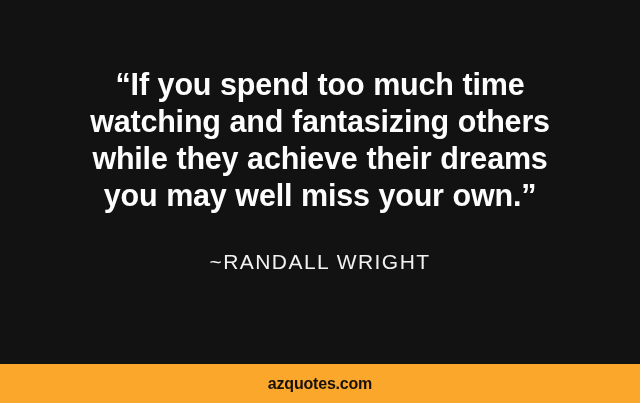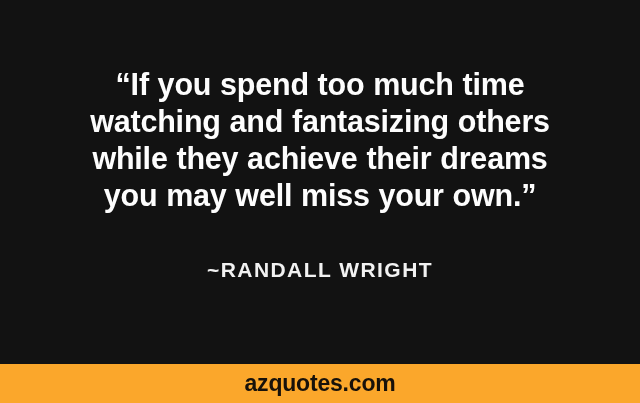--- a/index.html
+++ b/index.html
@@ -44,47 +44,47 @@
     font-size: 30.5px;
     line-height: 37px;
     letter-spacing: -0.2px;
     word-spacing: 0.5px;
     -webkit-font-smoothing: antialiased;
   }
 
   #attribution {
     margin: 0;
     position: absolute;
-    top: 258px;
+    top: 250px;
     left: 0;
     right: 0;
     text-align: center;
     color: #f2f2f2;
     font-family: "Liberation Sans", sans-serif;
-    font-weight: 700;
+    font-weight: 400;
     font-size: 21px;
     letter-spacing: 1.45px;
     white-space: nowrap;
   }
 
   
   #footer-bar {
     flex: 0 0 auto;
     height: 39px;
     background: #fba72b;
     display: flex;
     align-items: center;
     justify-content: center;
   }
 
   #footer-brand {
     color: #17110a;
     font-family: "Liberation Sans", sans-serif;
     font-weight: bold;
-    font-size: 23px;
+    font-size: 16px;
     letter-spacing: -0.2px;
     line-height: 1;
   }
 </style>
 </head>
 <body>
 
 <div id="quote-card">
 
   <div id="quote-body">

